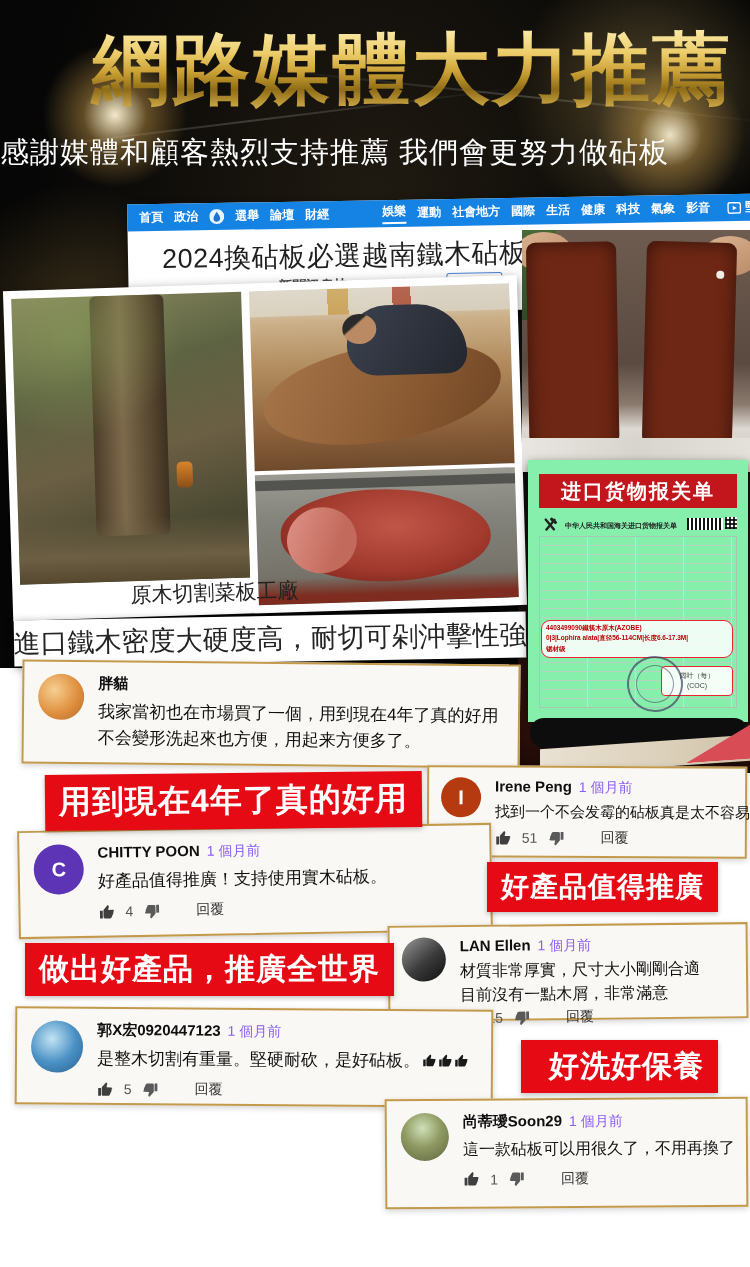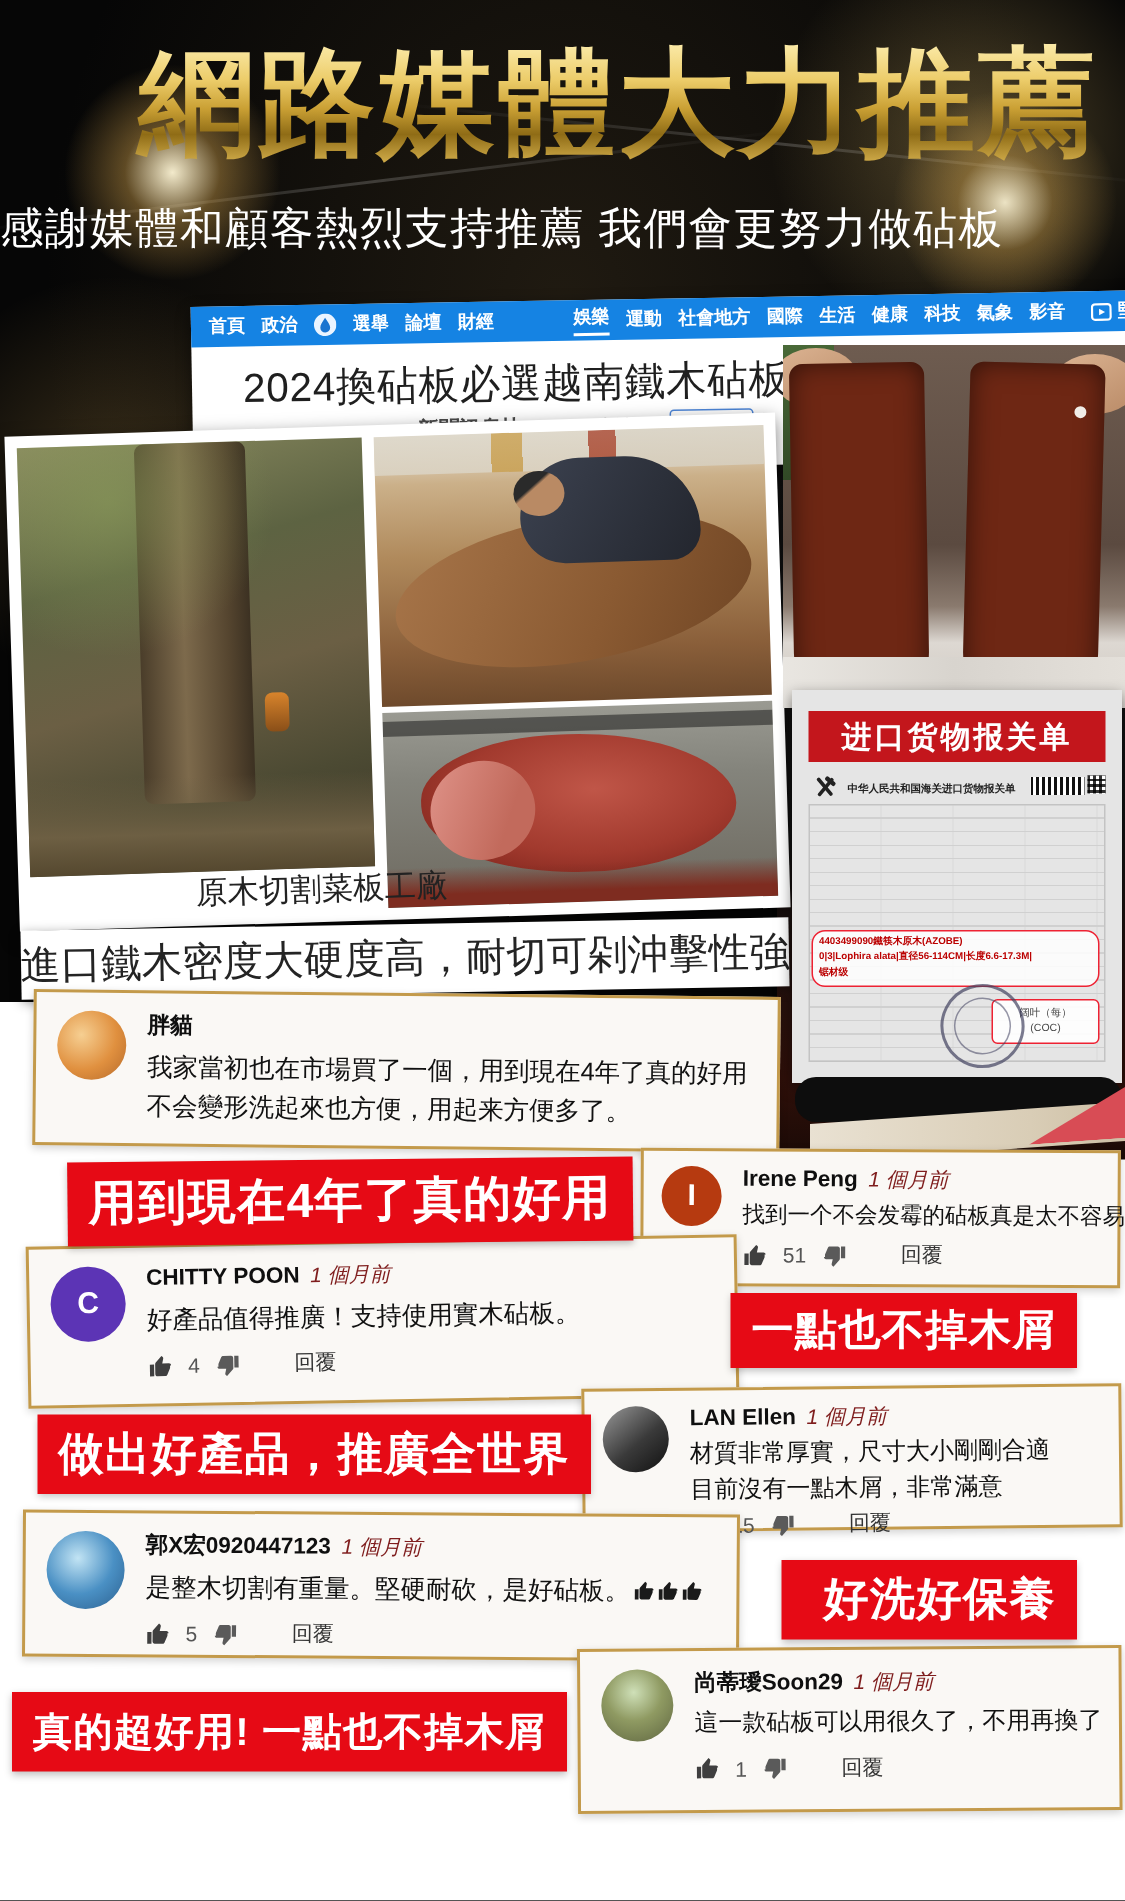--- a/index.html
+++ b/index.html
@@ -96,21 +96,21 @@
     background:
       repeating-linear-gradient(94deg,rgba(40,10,4,.35) 0 5px,rgba(150,60,30,.25) 5px 9px,transparent 9px 14px),
       linear-gradient(180deg,#8a3categories,#7c2d18 0%,#6b2512 60%,#531a0c 100%);
     background-color:#6e2714;box-shadow:inset 0 0 18px rgba(0,0,0,.55);}
   .board-l{left:6px;transform:rotate(-1deg);}
   .board-r{left:122px;transform:rotate(1.5deg);}
   .board-hole{position:absolute;right:12px;top:28px;width:8px;height:8px;border-radius:50%;background:#f0ede8;}
   .marble{position:absolute;left:0;bottom:0;width:100%;height:34px;
     background:linear-gradient(90deg,#e9e6e1,#d8d4ce 50%,#e4e0da);}
   
-  .customs-card{position:absolute;left:528px;top:460px;width:220px;height:262px;z-index:4;background:#e5e5e5;
+  .customs-card{position:absolute;left:528px;top:460px;width:220px;height:262px;z-index:4;background:#86efac;
     box-shadow:0 3px 9px rgba(0,0,0,.5);}
   .customs-header{position:absolute;left:11px;top:14px;width:198px;height:34px;background:#c3161c;
     display:flex;align-items:center;justify-content:center;color:#fff;font-size:20px;font-weight:700;letter-spacing:2px;}
   .docbody{position:absolute;left:11px;top:56px;width:198px;height:196px;}
   .doc-logo{position:absolute;left:2px;top:0;width:18px;height:18px;}
   .doc-title{position:absolute;left:26px;top:5px;width:120px;font-size:7px;font-weight:700;color:#222;white-space:nowrap;}
   .barcode{position:absolute;left:148px;top:2px;width:36px;height:12px;
     background:repeating-linear-gradient(90deg,#111 0 2px,#fff 2px 4px);}
   .qr{position:absolute;left:186px;top:1px;width:12px;height:12px;
     background:repeating-linear-gradient(0deg,#333 0 2px,#fff 2px 4px),repeating-linear-gradient(90deg,#333 0 2px,#fff 2px 4px);
@@ -135,21 +135,21 @@
   .red-wedge{position:absolute;right:0;top:-10px;width:64px;height:34px;background:#d84c55;
     clip-path:polygon(0 100%,100% 0,100% 100%);}
   
   .card{position:absolute;background:#faf8f5;border:2px solid #c39a4b;box-shadow:0 2px 6px rgba(0,0,0,.18);
     box-sizing:border-box;z-index:5;padding:12px 14px 10px 14px;display:flex;gap:14px;}
   .avatar{flex:0 0 auto;border-radius:50%;display:flex;align-items:center;justify-content:center;
     color:#fff;font-weight:700;font-size:20px;}
   .cbody{flex:1 1 auto;min-width:0;}
   .chead{display:flex;align-items:baseline;gap:7px;}
   .cname{font-size:15px;font-weight:700;color:#0f0f0f;white-space:nowrap;}
-  .ctime{font-size:14px;color:#7f1d1d;white-space:nowrap;font-style:italic;}
+  .ctime{font-size:14px;color:#8b5cf6;white-space:nowrap;}
   .ctext{margin-top:6px;font-size:17px;color:#111;line-height:1.55;}
   .clikes{margin-top:8px;display:flex;align-items:center;gap:10px;font-size:14px;color:#555;}
   .ic{display:inline-flex;align-items:center;}
   .reply{margin-left:26px;color:#333;}
   .thumb3{display:inline-flex;gap:1px;margin-left:2px;vertical-align:-2px;}
   
   #c1{left:22px;top:662px;width:498px;height:104px;transform:rotate(.6deg);}
   #c1 .avatar{width:46px;height:46px;background:radial-gradient(circle at 35% 35%,#f6cf92,#e0903f 55%,#b5692a);}
   #c1 .ctext{font-size:17px;}
   #c2{left:427px;top:766px;width:320px;height:92px;transform:rotate(.3deg);padding:10px 12px;}
@@ -444,18 +444,17 @@
             <svg width="17" height="17" viewBox="0 0 24 24" fill="#5a5a5a" style="transform:rotate(180deg)">
               <path d="M2 10h4v11H2zm20 1c0-1.1-.9-2-2-2h-6.3l1-4.6c.1-.5-.1-1-.4-1.4L13 2 7.6 8.1c-.4.4-.6.9-.6 1.5V19c0 1.1.9 2 2 2h7.5c.8 0 1.5-.5 1.8-1.2l2.6-6.1c.1-.2.1-.5.1-.7v-2z"></path>
             </svg>
           </span>
         <span class="reply">回覆</span>
       </div>
     </div>
   </div>
 
   <div class="banner" id="b1">用到現在4年了真的好用</div>
-  <div class="banner" id="b2">一點也不掉木屑</div>
+  <div class="banner" id="b2">好產品值得推廣</div>
   <div class="banner" id="b3">做出好產品，推廣全世界</div>
   <div class="banner" id="b4">好洗好保養</div>
-  <div class="banner" id="b5">真的超好用! 一點也不掉木屑</div>
 
 </div>
 
 </body></html>

